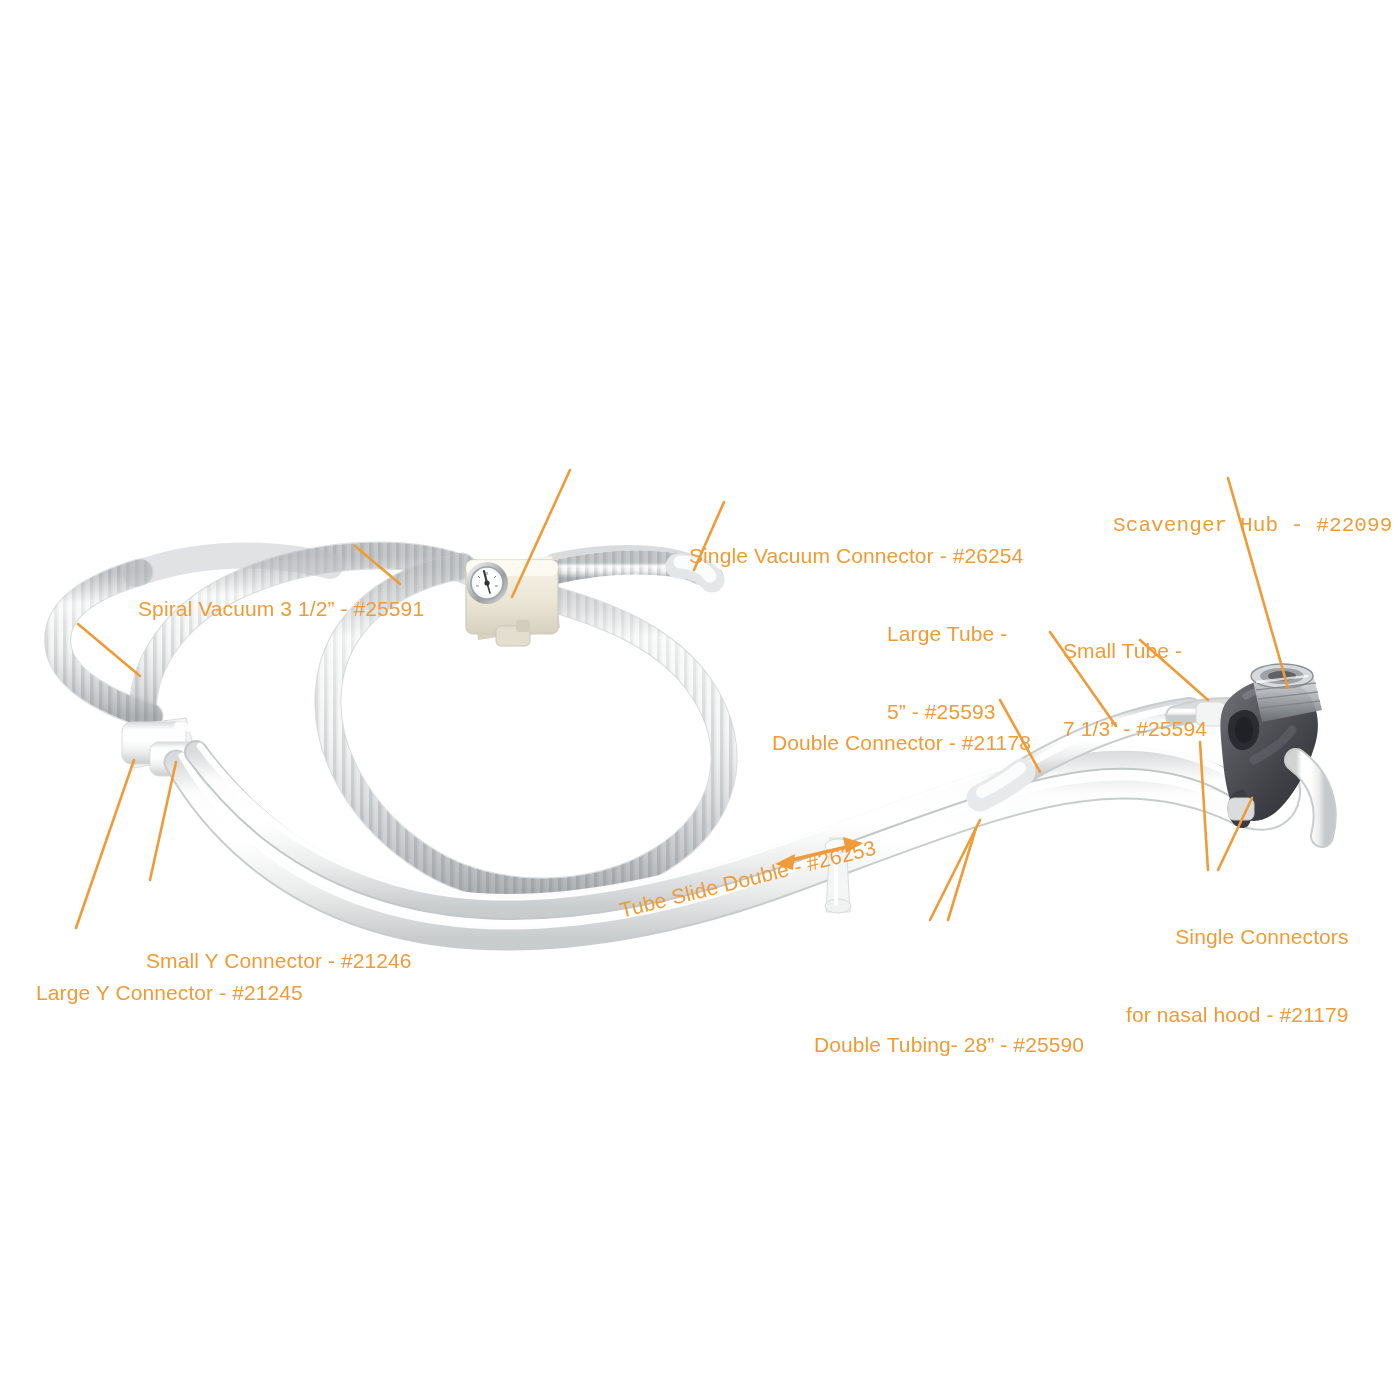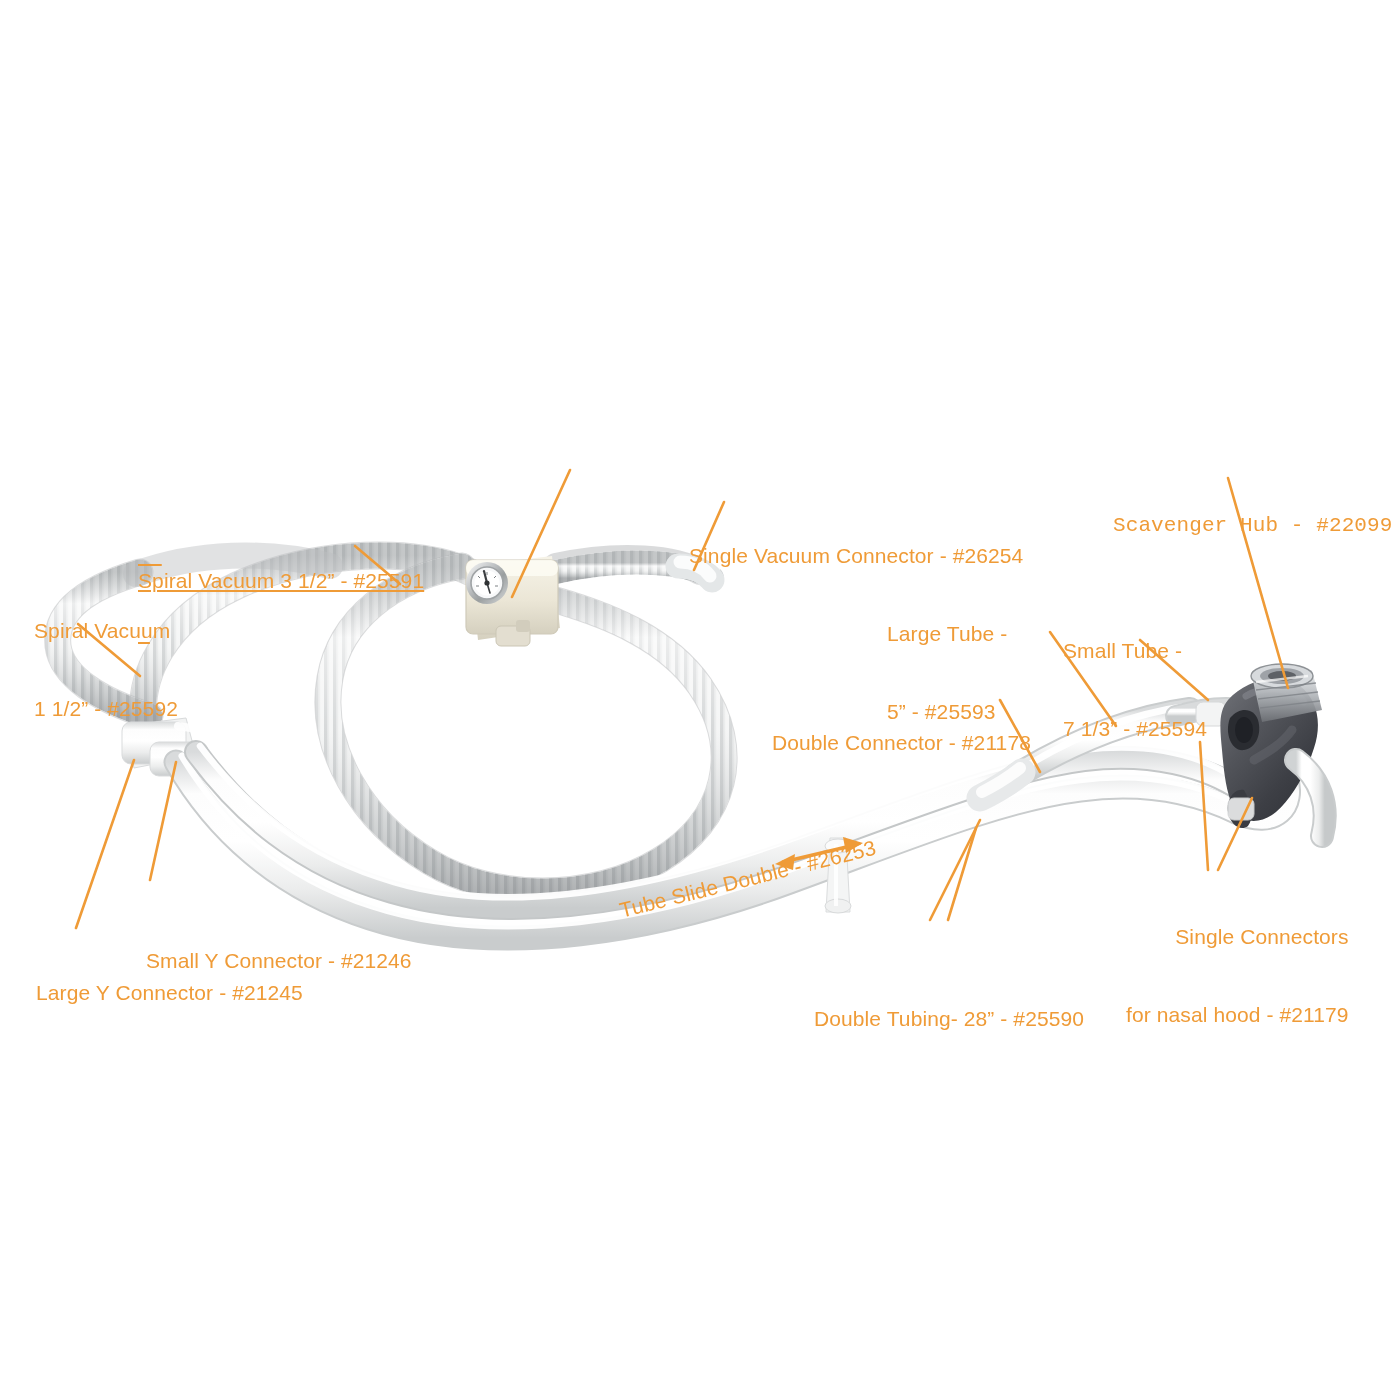--- a/index.html
+++ b/index.html
@@ -303,26 +303,22 @@
       <path d="M 76,928 L 134,760"></path>
     </g>
 
     <g>
       <path d="M 783,862 L 855,845" stroke="#ef9b37" stroke-width="3.4" fill="none" stroke-linecap="round"></path>
       <path d="M 775,864 L 795,854 L 793,870 Z" fill="#ef9b37"></path>
       <path d="M 863,843 L 843,837 L 846,853 Z" fill="#ef9b37"></path>
     </g>
   </svg>
 
-  <div class="label" style="left:34px; top:566px;">
-    <div>Spiral Vacuum</div>
-    <div>1 1/2” - #25592</div>
-  </div>
-
-  <div class="label" style="left:138px; top:516px;text-decoration:underline;">
+
+  <div class="label" style="left:138px; top:544px;">
     <div>Spiral Vacuum 3 1/2” - #25591</div>
   </div>
 
 
   <div class="label" style="left:689px; top:491px;">
     <div>Single Vacuum Connector - #26254</div>
   </div>
 
   <div class="label" style="left:1113px; top:461px;font-family:Liberation Mono, monospace;">
     <div>Scavenger Hub - #22099</div>
@@ -344,21 +340,21 @@
 
   <div class="label rot" style="left:620px; top:846px;">
     <div>Tube Slide Double - #26253</div>
   </div>
 
   <div class="label" style="left:1126px; top:872px;text-align:right;">
     <div>Single Connectors</div>
     <div>for nasal hood - #21179</div>
   </div>
 
-  <div class="label" style="left:814px; top:954px;">
+  <div class="label" style="left:814px; top:980px;">
     <div>Double Tubing- 28” - #25590</div>
   </div>
 
   <div class="label" style="left:101px; top:896px;margin-left:45px;">
     <div>Small Y Connector - #21246</div>
   </div>
 
   <div class="label" style="left:36px; top:928px;">
     <div>Large Y Connector - #21245</div>
   </div>

